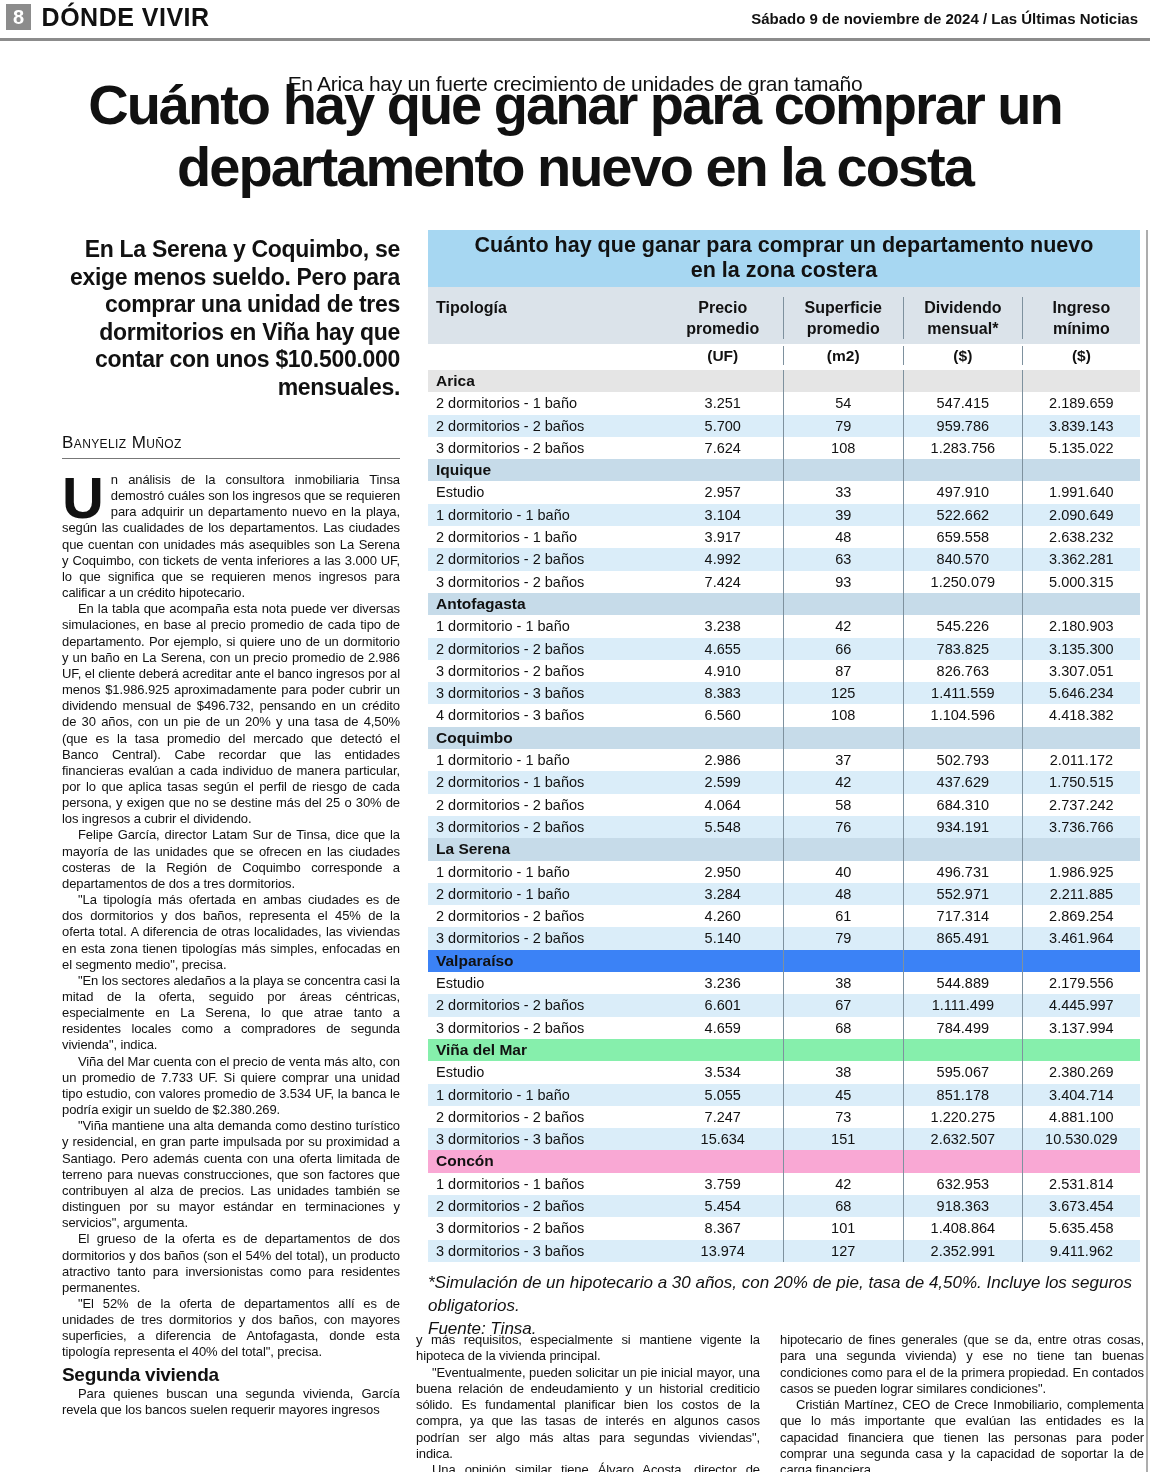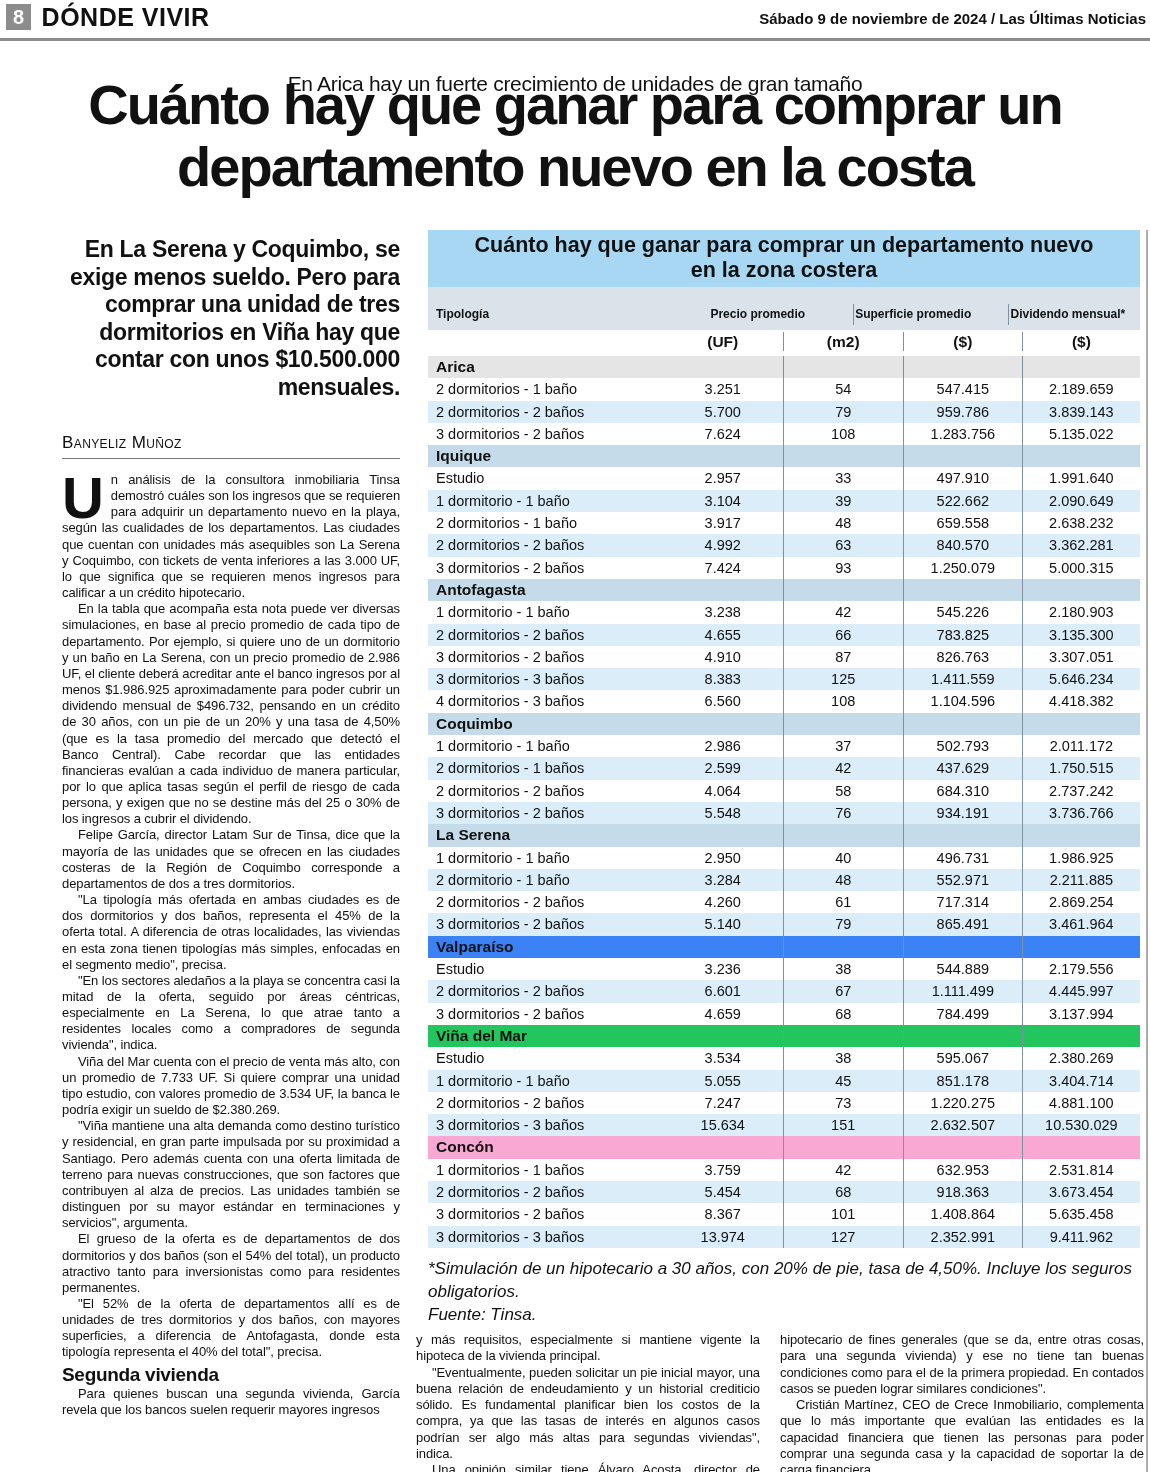--- a/index.html
+++ b/index.html
@@ -5,21 +5,21 @@
   html,body{margin:0;padding:0;background:#ffffff;}
   .page{position:relative;width:1150px;height:1472px;background:#fff;overflow:hidden;
         font-family:"Liberation Sans",sans-serif;color:#111;}
 
   
   .masthead{position:absolute;top:4px;left:6px;right:4px;height:32px;}
   .pagenum{display:inline-block;background:#8c8c8c;color:#fff;font-weight:bold;
            font-size:20px;line-height:26px;padding:0 7px;vertical-align:top;}
   .section-name{display:inline-block;font-size:25px;font-weight:800;letter-spacing:.5px;
                 margin-left:6px;vertical-align:top;line-height:27px;}
-  .dateline{position:absolute;right:0;top:6px;font-size:15px;font-weight:bold;}
+  .dateline{position:absolute;right:8px;top:6px;font-size:15px;font-weight:bold;}
   .dateline .brand{font-weight:800;}
   .head-rule{position:absolute;top:38px;left:0;right:0;height:3px;background:#8c8c8c;}
 
   
   .kicker{position:absolute;top:49px;left:0;right:0;text-align:center;font-size:21px;
           letter-spacing:-.3px;margin-top:23px;}
   .headline{position:absolute;top:74px;left:60px;right:60px;text-align:center;
             font-size:56px;line-height:62px;font-weight:700;letter-spacing:-2px;margin:0;}
 
   
@@ -37,21 +37,21 @@
 
   
   .table-wrap{position:absolute;top:230px;left:428px;width:712px;}
   .t-title{text-align:center;font-weight:700;font-size:21.5px;line-height:24.5px;
            padding:3px 40px 5px;}
   .trow{display:grid;grid-template-columns:33% 16.8% 16.9% 16.7% 16.6%;}
   .trow .cell{overflow:hidden;white-space:nowrap;}
   .c1{text-align:left;padding-left:8px;}
   .cn{text-align:center;}
   .bcell{border-left:1px solid #7e919e;}
-  .th-row{font-weight:700;font-size:12px;line-height:21px;padding:17px 0 5px;gap:35px;}
+  .th-row{font-weight:700;font-size:16px;line-height:21px;padding:10px 0 5px;}
   .th-row .cell{white-space:normal;}
   .tu-row{font-weight:700;font-size:15.5px;line-height:19px;padding:2px 0 5px;background:#fff;}
   .trow.section{font-weight:700;font-size:15.5px;height:22.3px;line-height:22.3px;}
   .trow.data{font-size:14.5px;height:22.3px;line-height:22.3px;background:#fff;}
   .t-foot{margin-top:9px;font-style:italic;font-size:17px;line-height:23px;}
 
   
   .bottom-col{position:absolute;top:1332px;height:140px;overflow:hidden;
               font-size:13px;line-height:16.3px;text-align:justify;letter-spacing:-.1px;}
   .col2{left:416px;width:344px;}
@@ -313,21 +313,21 @@
           <div class="cell cn bcell">1.111.499</div>
           <div class="cell cn bcell">4.445.997</div>
         </div>
         <div class="trow data">
           <div class="cell c1">3 dormitorios - 2 baños</div>
           <div class="cell cn">4.659</div>
           <div class="cell cn bcell">68</div>
           <div class="cell cn bcell">784.499</div>
           <div class="cell cn bcell">3.137.994</div>
         </div>
-        <div class="trow section" style="background: #22c55e;">
+        <div class="trow section" style="background: #86efac;">
           <div class="cell c1">Viña del Mar</div>
           <div class="cell cn"></div>
           <div class="cell cn bcell"></div>
           <div class="cell cn bcell"></div>
           <div class="cell cn bcell"></div>
         </div>
         <div class="trow data">
           <div class="cell c1">Estudio</div>
           <div class="cell cn">3.534</div>
           <div class="cell cn bcell">38</div>

